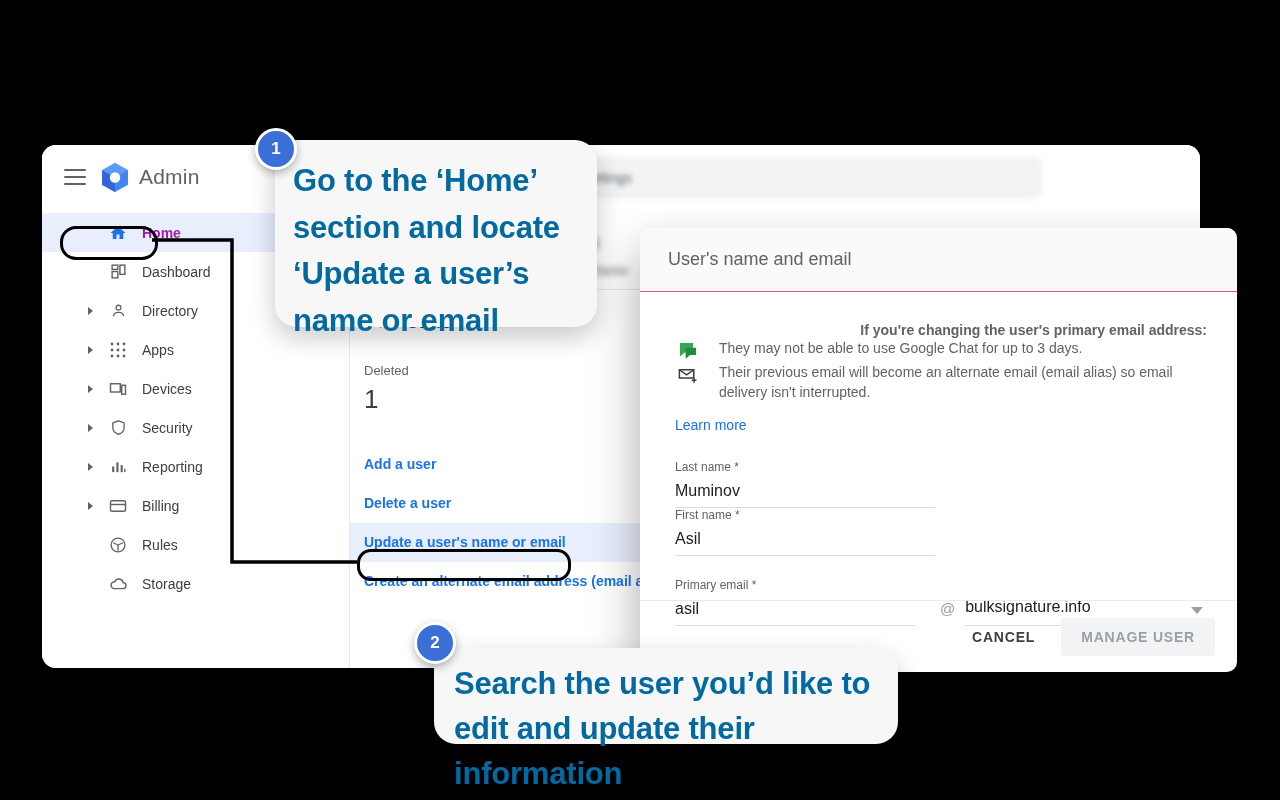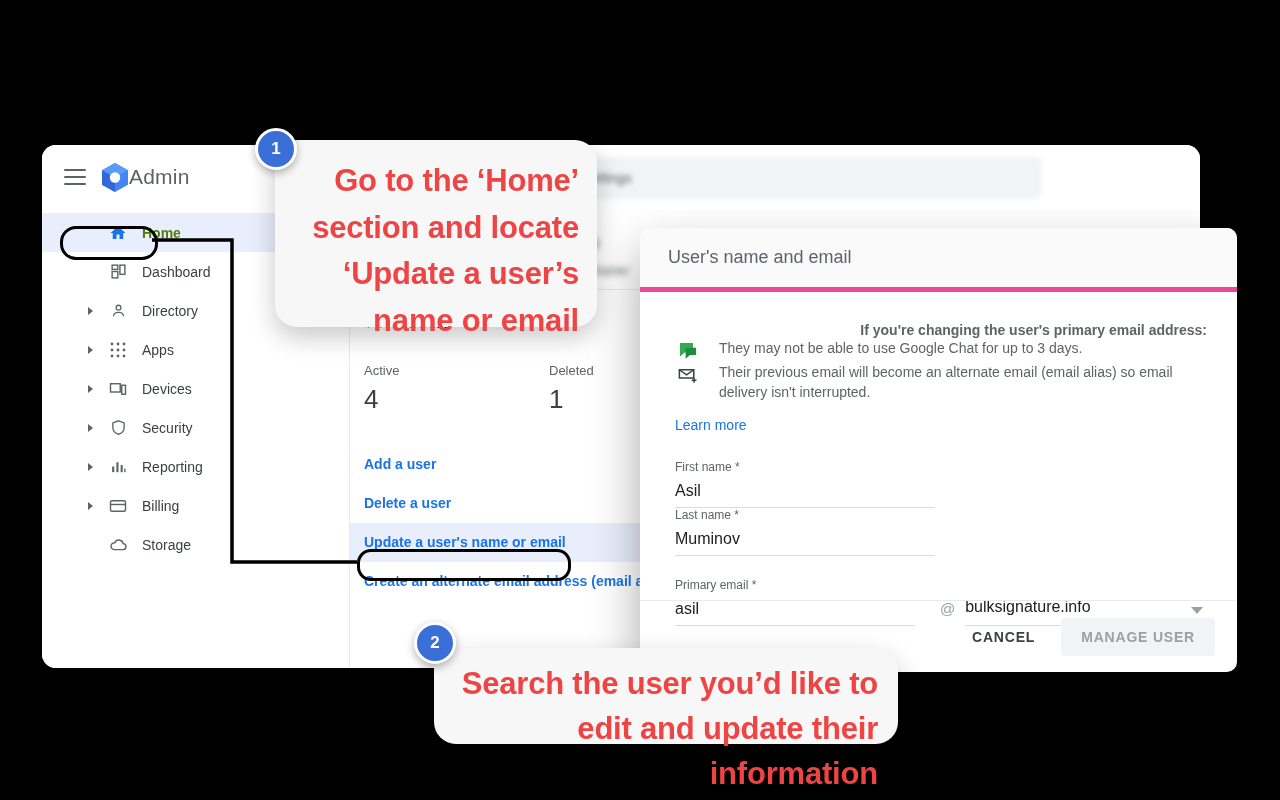--- a/index.html
+++ b/index.html
@@ -18,21 +18,21 @@
     background:#fff;border-radius:14px;overflow:hidden;
     box-shadow:0 24px 60px rgba(0,0,0,.55);
   }
   .topbar{
     position:absolute;left:0;top:0;width:100%;height:64px;background:#fff;
     display:flex;align-items:center;z-index:3;
   }
   .hamburger{width:22px;height:16px;margin-left:22px;margin-right:16px;
     display:flex;flex-direction:column;justify-content:space-between;cursor:pointer;}
   .hamburger span{display:block;height:2px;width:100%;background:#5f6368;border-radius:1px;}
-  .brand{display:flex;align-items:center;gap:1px;}
+  .brand{display:flex;align-items:center;gap:11px;}
   .brand-logo{width:26px;height:29px;position:relative;}
   .brand-name{font-size:21px;color:#5f6368;letter-spacing:.2px;}
   .search-wrap{
     position:absolute;left:352px;top:12px;width:648px;height:42px;
     background:#f1f3f4;border-radius:8px;display:flex;align-items:center;
     padding:0 16px;box-sizing:border-box;
     filter:blur(2.6px);
   }
   .search-wrap .ph{font-size:14px;color:#5f6368;}
 
@@ -45,21 +45,21 @@
     height:39px;display:flex;align-items:center;position:relative;
     font-size:14px;color:#3c4043;cursor:pointer;
   }
   .nav-item .caret{
     position:absolute;left:46px;width:0;height:0;
     border-left:5px solid #5f6368;border-top:4px solid transparent;border-bottom:4px solid transparent;
   }
   .nav-item .ico{position:absolute;left:66px;width:20px;height:20px;display:flex;align-items:center;justify-content:center;}
   .nav-item .lbl{position:absolute;left:100px;}
   .nav-item.active{background:#e8eefc;color:#1967d2;font-weight:bold;}
-  .nav-item.active .lbl{color:#4d7c0f;font-weight:bold;}
+  .nav-item.active .lbl{color:#a21caf;font-weight:bold;}
 
   
   .main-pane{position:absolute;left:308px;top:64px;right:0;bottom:0;background:#fff;overflow:hidden;}
   .workspace-head{
     position:relative;height:80px;filter:blur(3px);padding-left:14px;padding-top:18px;box-sizing:border-box;
   }
   .ws-row{display:flex;align-items:center;gap:12px;}
   .ws-avatar{width:30px;height:30px;border-radius:50%;background:#e8f0fe;}
   .ws-title{font-size:21px;color:#3c4043;}
   .ws-sub{font-size:13px;color:#5f6368;margin-left:56px;margin-top:6px;}
@@ -76,21 +76,21 @@
   .links{margin-top:30px;}
   .qlink{font-size:14px;color:#1a73e8;font-weight:bold;height:39px;line-height:39px;cursor:pointer;}
   .qlink.hl{background:#e8eefc;margin-left:-14px;padding-left:14px;width:100%;}
 
   
   .dialog{
     position:absolute;left:640px;top:228px;width:597px;height:444px;
     background:#fff;border-radius:10px;overflow:hidden;
     box-shadow:0 22px 48px rgba(0,0,0,.34);
   }
-  .dlg-head{height:64px;border-bottom:5px solid #ec4899;background:#fafafa;display:flex;align-items:center;padding-left:28px;box-sizing:border-box;}
+  .dlg-head{height:64px;border-bottom:1px solid #ec4899;background:#fafafa;display:flex;align-items:center;padding-left:28px;box-sizing:border-box;}
   .dlg-title{font-size:18px;color:#5f6368;}
   .dlg-body{padding:30px 30px 0 35px;}
   .dlg-lead{font-size:14px;color:#5f6368;font-weight:bold;text-align:right;}
   .bullet{display:flex;gap:18px;align-items:flex-start;}
   .bullet .bico{width:26px;flex:0 0 26px;display:flex;justify-content:center;padding-top:2px;}
   .bullet .btxt{font-size:14px;color:#5f6368;line-height:1.45;}
   .learn{font-size:14px;color:#1a73e8;margin-top:14px;display:inline-block;cursor:pointer;}
   .form{margin-top:26px;display:flex;flex-wrap:wrap;}
   .fld{width:260px;margin-right:15px;}
   .fld.wide{width:260px;}
@@ -117,21 +117,21 @@
   }
   .pill-update{
     position:absolute;left:357px;top:549px;width:208px;height:26px;
     border:3px solid #000;border-radius:14px;z-index:41;pointer-events:none;
   }
 
   
   .callout{
     position:absolute;background:#f7f7f7;border-radius:22px;z-index:50;
     box-shadow:0 10px 26px rgba(0,0,0,.22);
-    text-align:right;color:#ef4444;
+    text-align:left;color:#0369a1;
     font-weight:bold;
   }
   #callout1{left:275px;top:140px;width:322px;height:187px;padding:18px 18px 0 18px;box-sizing:border-box;
     font-size:31px;line-height:1.50;letter-spacing:-.2px;}
   #callout2{left:434px;top:648px;width:464px;height:96px;padding:14px 20px 0 20px;box-sizing:border-box;
     font-size:31px;line-height:1.45;letter-spacing:-.2px;}
   .badge{
     position:absolute;width:36px;height:36px;border-radius:50%;
     background:#3a6fd8;color:#fff;font-size:17px;font-weight:bold;
     display:flex;align-items:center;justify-content:center;
@@ -260,20 +260,29 @@
         <span class="ico">
           <svg width="18" height="18" viewBox="0 0 24 24" fill="none" stroke="#5f6368" stroke-width="1.9">
             <rect x="2" y="5" width="20" height="14" rx="2"></rect>
               <path d="M2 10h20"></path>
           </svg>
         </span>
         <span class="lbl">Billing</span>
       </div>
 
 
+      <div class="nav-item">
+        <span class="ico">
+          <svg width="18" height="18" viewBox="0 0 24 24" fill="none" stroke="#5f6368" stroke-width="1.8">
+            <circle cx="12" cy="12" r="9.2"></circle>
+              <path d="M12 12l6.6-3M12 12l-6.6-3M12 12v7.8"></path>
+          </svg>
+        </span>
+        <span class="lbl">Rules</span>
+      </div>
 
       <div class="nav-item">
         <span class="ico">
           <svg width="19" height="19" viewBox="0 0 24 24" fill="none" stroke="#5f6368" stroke-width="1.8">
             <path d="M6.5 18.5h11a3.8 3.8 0 0 0 .3-7.6 5.4 5.4 0 0 0-10.4-1.1A3.9 3.9 0 0 0 6.5 18.5z"></path>
           </svg>
         </span>
         <span class="lbl">Storage</span>
       </div>
     </div>
@@ -296,24 +305,20 @@
               <circle cx="12" cy="8" r="3.4"></circle>
                 <path d="M5 20c0-3.6 3.1-5.5 7-5.5s7 1.9 7 5.5"></path>
             </svg>
           </span>
           <span class="card-title">Users</span>
         </div>
         <div class="manage-link">MANAGE</div>
 
         <div class="stats">
           <div class="stat">
-            <div class="stat-k">Active</div>
-            <div class="stat-v">4</div>
-          </div>
-          <div class="stat">
             <div class="stat-k">Deleted</div>
             <div class="stat-v">1</div>
           </div>
         </div>
 
         <div class="links">
           <div class="qlink">Add a user</div>
           <div class="qlink">Delete a user</div>
           <div class="qlink hl">Update a user's name or email</div>
           <div class="qlink">Create an alternate email address (email alias)</div>
@@ -347,27 +352,27 @@
               <path d="M2.5 6l7.5 5.4L17.5 6"></path>
             <path d="M17.8 14.5v5M15.3 17h5"></path>
           </svg>
         </span>
         <span class="btxt">Their previous email will become an alternate email (email alias) so email delivery isn't interrupted.</span>
       </div>
 
       <div class="learn">Learn more</div>
 
       <div class="form">
+        <div class="fld wide">
+          <div class="fld-lbl">Last name *</div>
+          <div class="fld-val">Muminov</div>
+        </div>
         <div class="fld">
           <div class="fld-lbl">First name *</div>
           <div class="fld-val">Asil</div>
-        </div>
-        <div class="fld wide">
-          <div class="fld-lbl">Last name *</div>
-          <div class="fld-val">Muminov</div>
         </div>
 
         <div class="email-row">
           <div class="fld">
             <div class="fld-lbl">Primary email *</div>
             <div class="fld-val">asil</div>
           </div>
           <div class="at">@</div>
           <div class="dom">
             <div class="fld-val">bulksignature.info</div>

